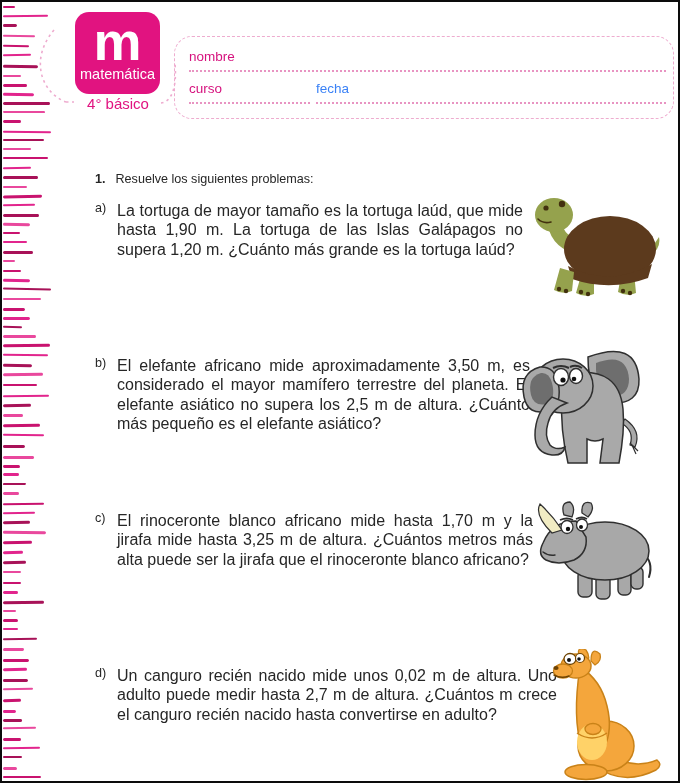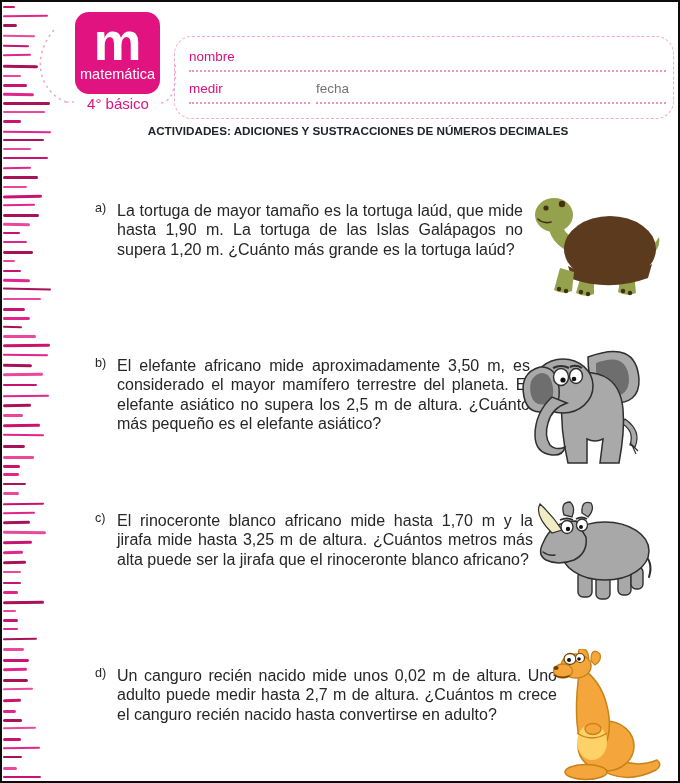--- a/index.html
+++ b/index.html
@@ -148,28 +148,30 @@
 
   <div class="logo-box" style="background:#e11380;">
     <div class="logo-m">m</div>
     <div class="logo-title">matemática</div>
   </div>
   <div class="logo-subtitle" style="color:#e11380;">4° básico</div>
 
   <div class="form-box">
     <span class="field-label lbl-nombre" style="color:#d6127e;">nombre</span>
     <span class="dotline line-nombre"></span>
-    <span class="field-label lbl-curso" style="color:#d6127e;">medir</span>
+    <span class="field-label lbl-curso" style="color:#d6127e;">curso</span>
     <span class="dotline line-curso"></span>
-    <span class="field-label lbl-fecha" style="color:#737373;">fecha</span>
+    <span class="field-label lbl-fecha" style="color:#3b82f6;">fecha</span>
     <span class="dotline line-fecha"></span>
   </div>
 
-  <div class="ws-title">ACTIVIDADES: ADICIONES Y SUSTRACCIONES DE NÚMEROS DECIMALES</div>
-
+
+  <div class="exercise">
+    <span class="num">1.</span><span>Resuelve los siguientes problemas:</span>
+  </div>
 
   <div class="p-a">
     <span class="problem-label">a)</span>
     <p class="problem-text">La tortuga de mayor tamaño es la tortuga laúd, que mide hasta 1,90 m. La tortuga de las Islas Galápagos no supera 1,20 m. ¿Cuánto más grande es la tortuga laúd?</p>
   </div>
   <svg class="illustration illus-turtle" viewBox="0 0 142 104">
     <path d="M120 66 Q140 58 137 43 Q130 56 116 59 Z" fill="#95a24d"></path>
     <path d="M100 76 L96 98 Q105 103 114 99 L112 78 Z" fill="#95a24d"></path>
     <circle cx="101" cy="97" r="2.2" fill="#42300e"></circle>
       <circle cx="108" cy="99" r="2.2" fill="#42300e"></circle>

